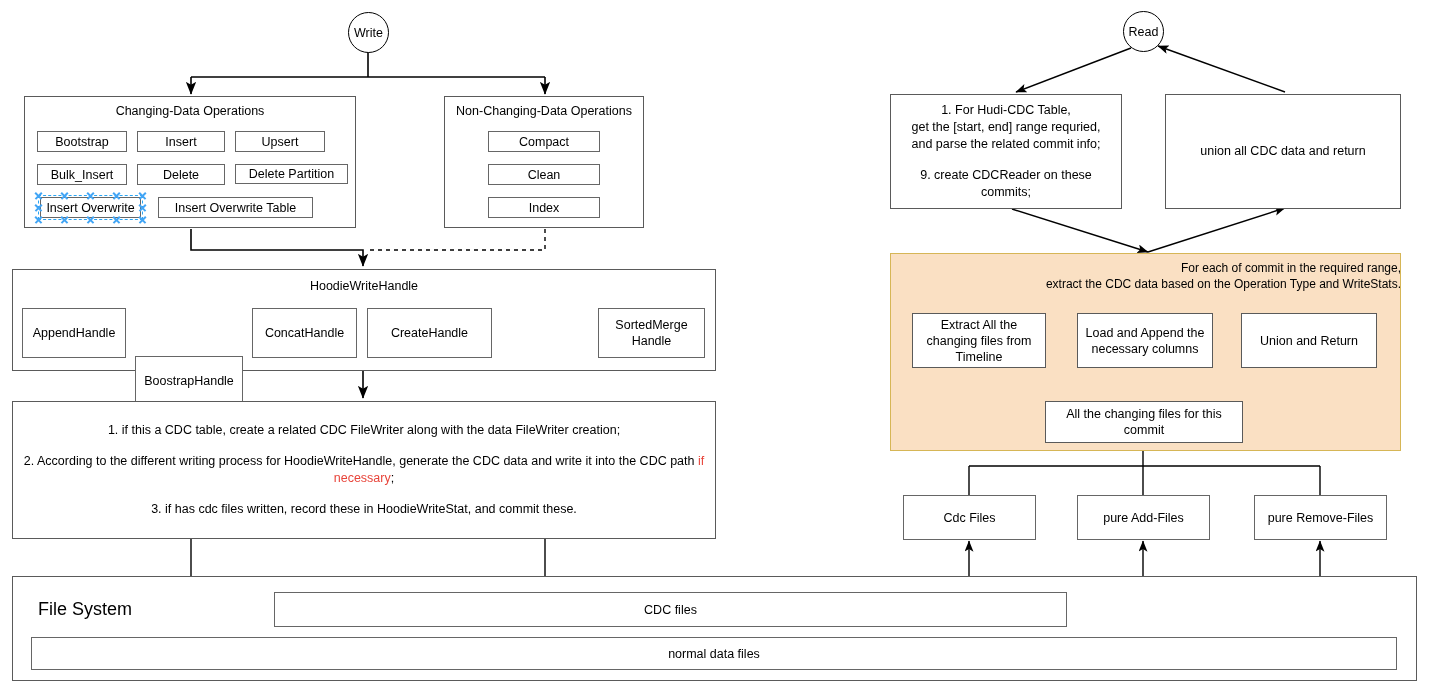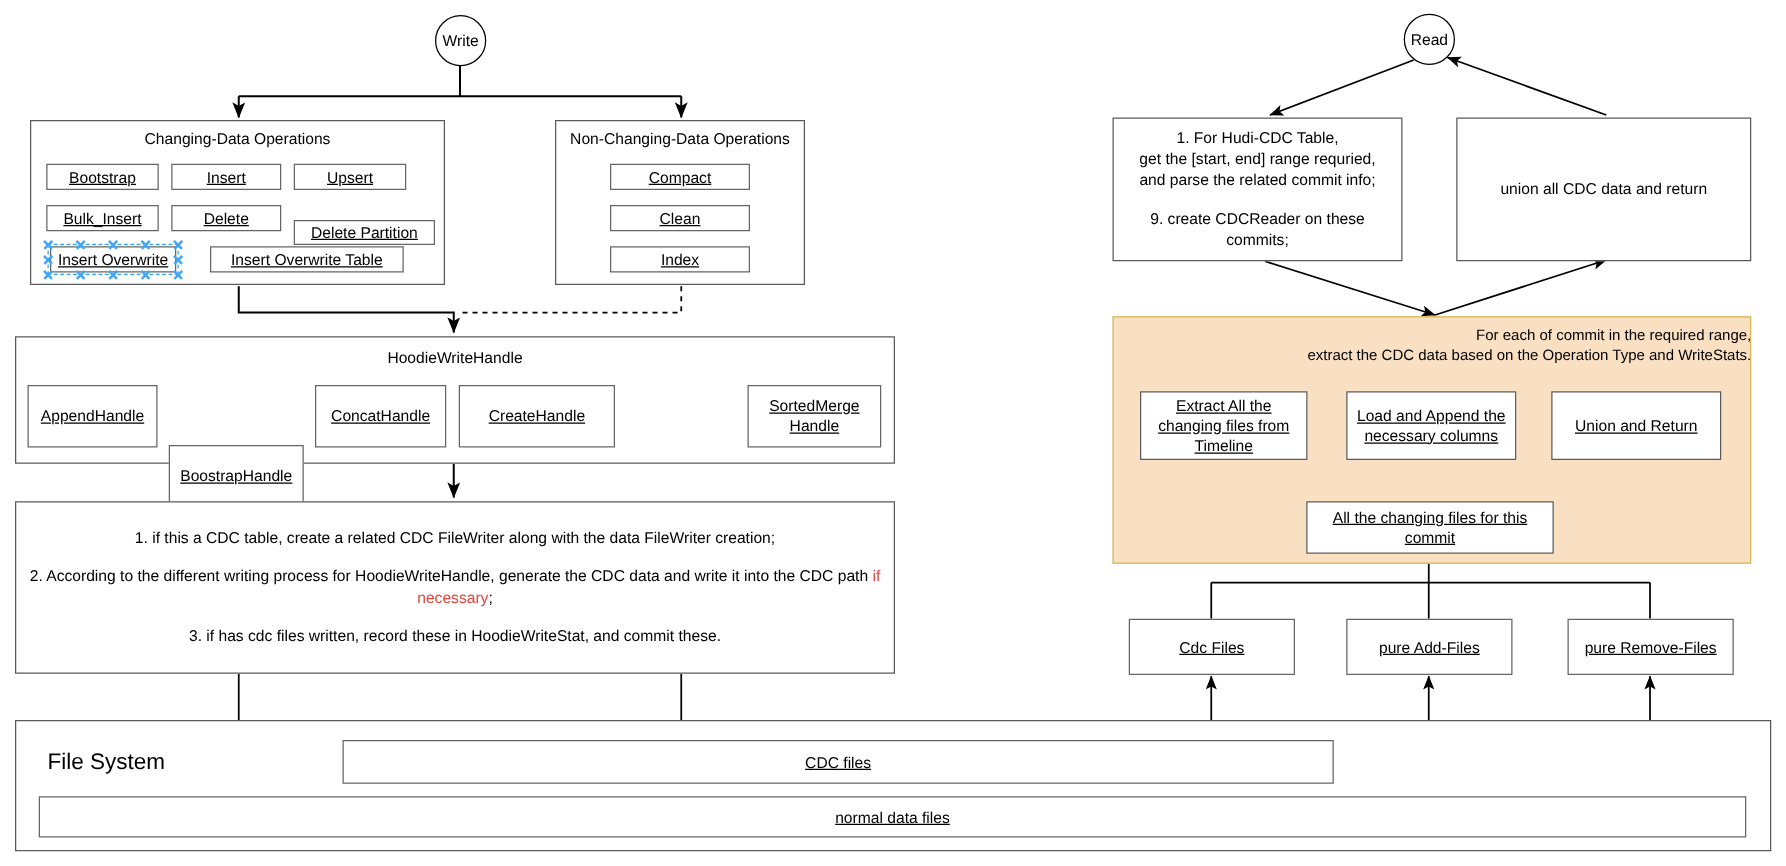--- a/index.html
+++ b/index.html
@@ -21,21 +21,20 @@
     box-sizing:border-box;
     border:1.6px solid #666666;
     background:#ffffff;
     display:flex;
     align-items:center;
     justify-content:center;
     text-align:center;
     line-height:1.28;
     font-size:12.5px;
     padding:2px 4px;
-    text-decoration:underline;
   }
   .group{
     position:absolute;
     box-sizing:border-box;
     border:1.8px solid #5a5a5a;
     background:#ffffff;
   }
   .group-title{
     position:absolute;
     left:0;right:0;
@@ -183,27 +182,27 @@
   </div>
   <div class="node" style="left:235px;top:131px;width:90px;height:21px;">
     <span>Upsert</span>
   </div>
   <div class="node" style="left:37px;top:164px;width:90px;height:21px;">
     <span>Bulk_Insert</span>
   </div>
   <div class="node" style="left:137px;top:164px;width:88px;height:21px;">
     <span>Delete</span>
   </div>
-  <div class="node" style="left:235px;top:164px;width:113px;height:20px;margin-top:12px;">
+  <div class="node" style="left:235px;top:164px;width:113px;height:20px;">
     <span>Delete Partition</span>
   </div>
   <div class="node" style="left:40px;top:197px;width:101px;height:21px;">
     <span>Insert  Overwrite</span>
   </div>
-  <div class="node" style="left:168px;top:197px;width:155px;height:21px;">
+  <div class="node" style="left:158px;top:197px;width:155px;height:21px;">
     <span>Insert  Overwrite Table</span>
   </div>
 
   <div class="sel-outline" style="left:38px;top:195px;width:105px;height:25px;"></div>
   <div class="sel-handle" style="left:34px;top:191px;"></div>
   <div class="sel-handle" style="left:60px;top:191px;"></div>
   <div class="sel-handle" style="left:86px;top:191px;"></div>
   <div class="sel-handle" style="left:112px;top:191px;"></div>
   <div class="sel-handle" style="left:138px;top:191px;"></div>
   <div class="sel-handle" style="left:34px;top:203px;"></div>

